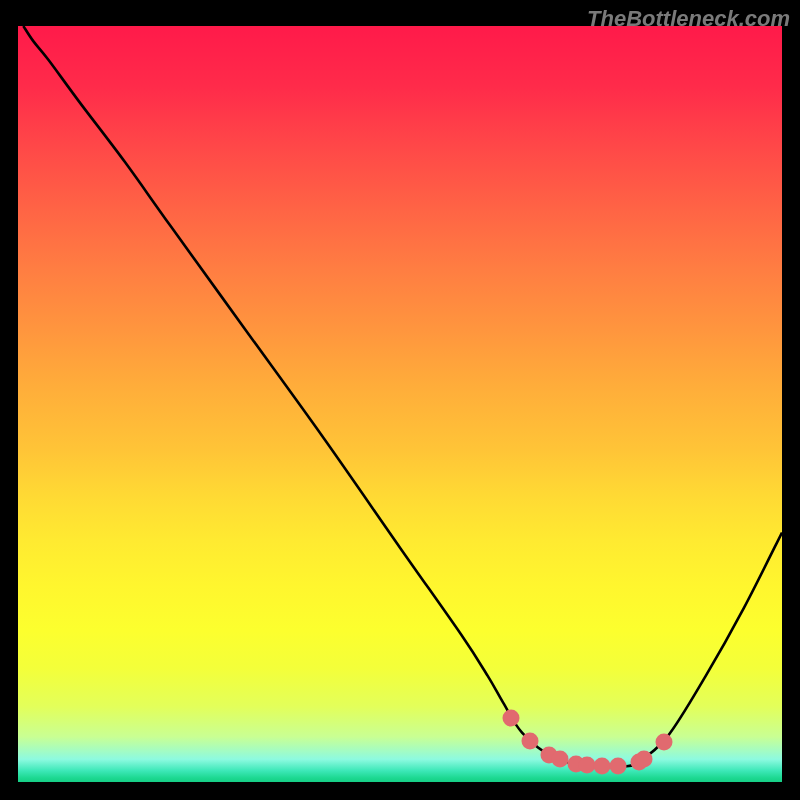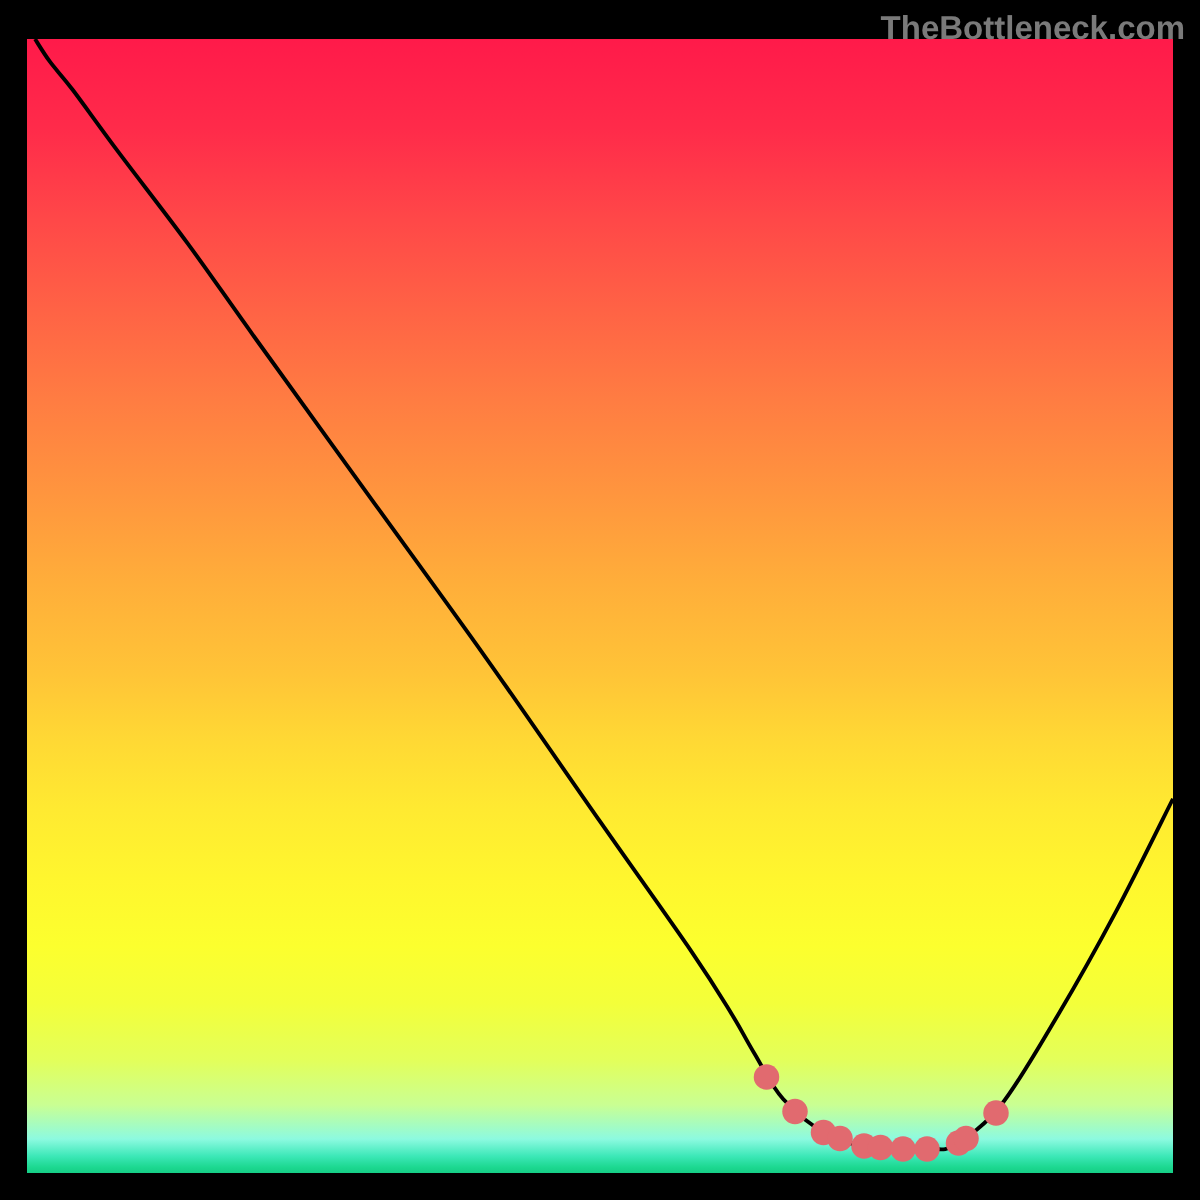--- a/index.html
+++ b/index.html
@@ -1,17 +1,17 @@
 <!DOCTYPE html>
 <html><head>
 <meta charset="utf-8">
 <style>
 * { margin: 0; padding: 0; box-sizing: border-box; }
 body { width: 800px; height: 800px; background: #000; position: relative; font-family: Arial, sans-serif; }
-.watermark { position: absolute; top: 6px; right: 10px; color: #7a7a7a; font-size: 22px; font-weight: bold; z-index: 10; }
+.watermark { position: absolute; top: 6px; right: 10px; color: #7a7a7a; font-size: 22px; font-weight: bold; z-index: 10; font-style: italic; }
 .plot-area { position: absolute; top: 26px; left: 18px; width: 764px; height: 756px; }
 .gradient-bg { position: absolute; inset: 0; background: linear-gradient(to bottom,
   #ff1a4a 0%,
   #ff2b4a 8%,
   #ff4848 16%,
   #ff6345 24%,
   #ff7d42 32%,
   #ff953e 40%,
   #ffae3a 48%,
   #ffc437 56%,

